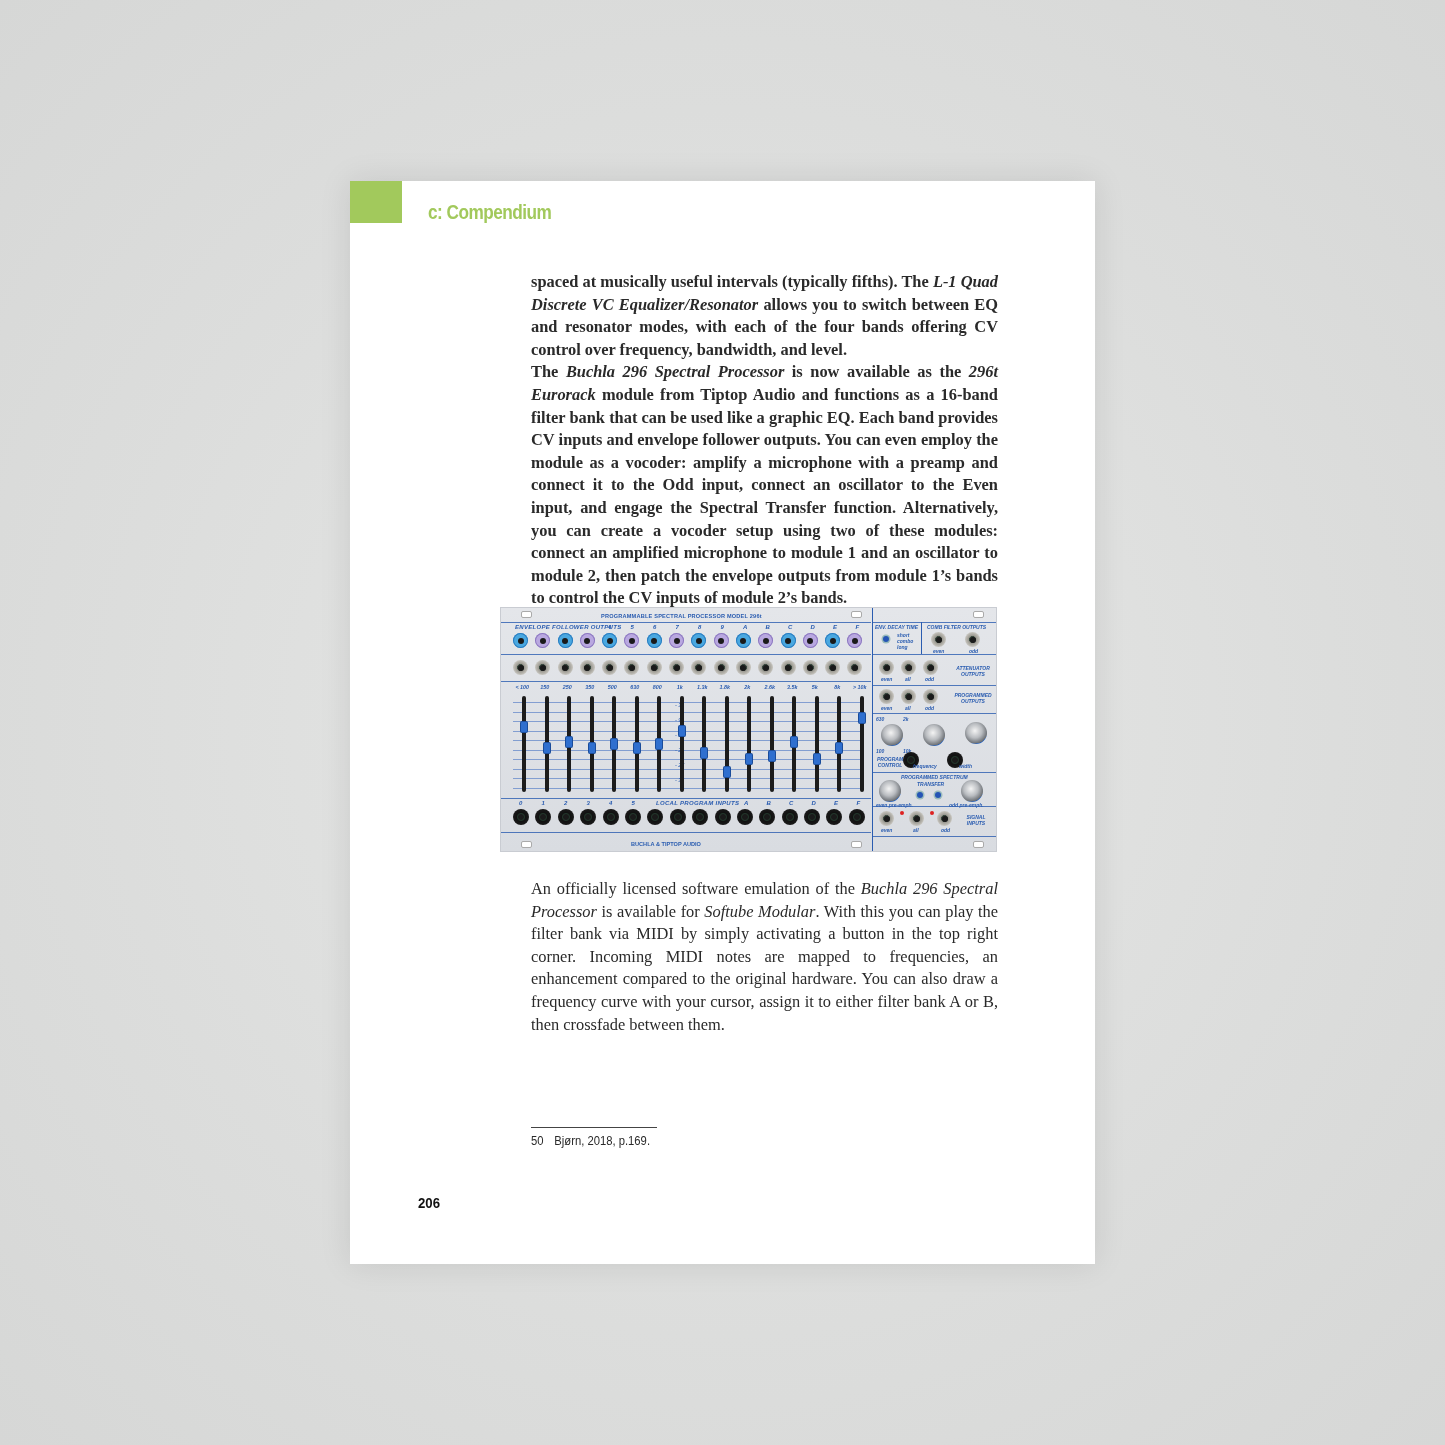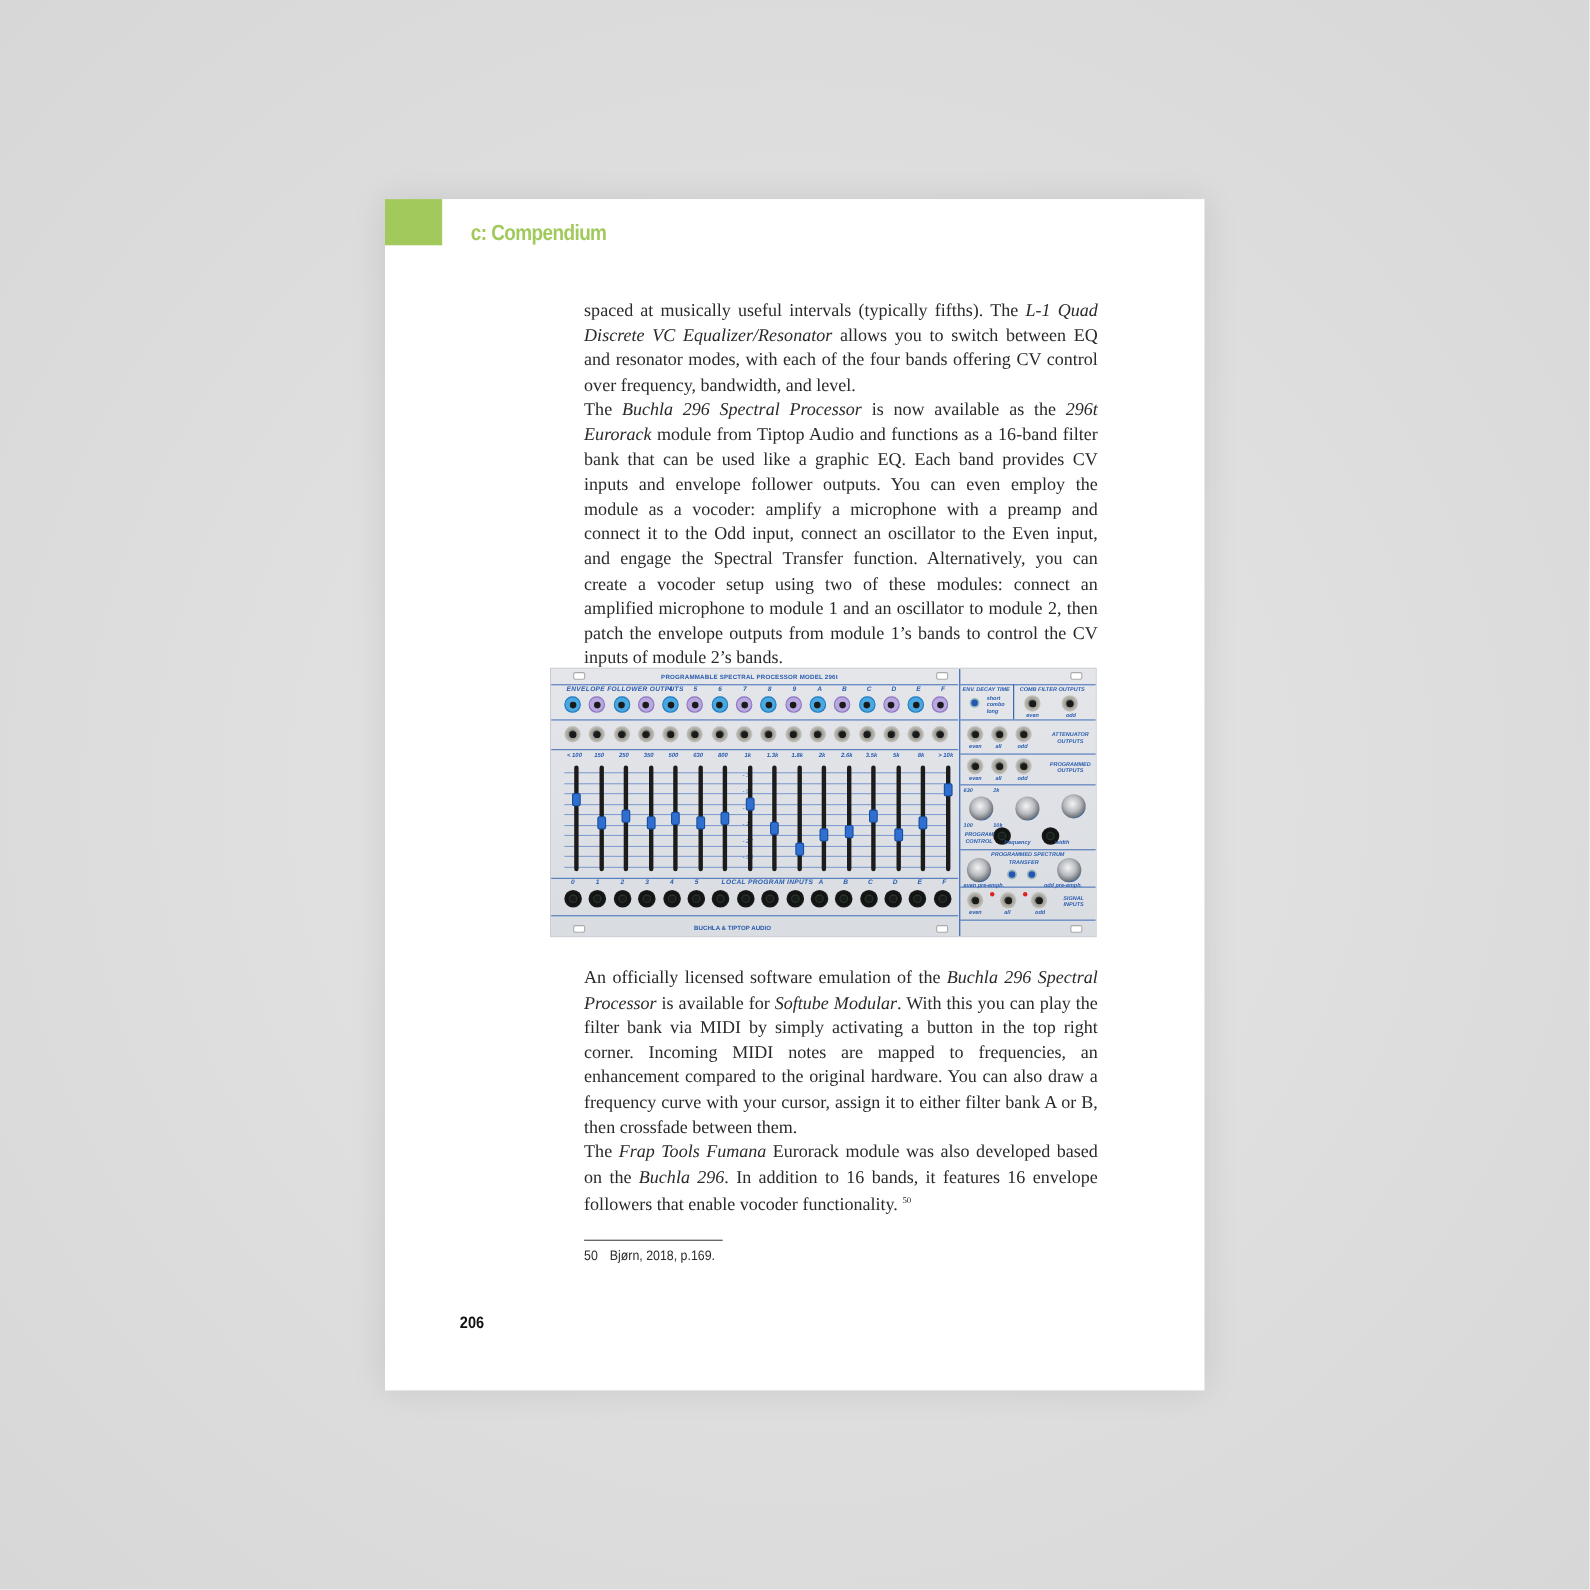--- a/index.html
+++ b/index.html
@@ -23,21 +23,21 @@
     font-size:20px; color:#a2c95c; letter-spacing:-0.6px;
     transform: scaleX(0.86); transform-origin:left center;
   }
   .body-text {
     position:absolute; left:181px; width:467px;
     font-size:16.4px; line-height:22.6px; color:#2a2a2a;
     text-align:justify; hyphens:manual;
   }
   .body-text p { margin:0; }
   .body-text em { font-style:italic; }
-  .t1 { top:90px; }
+  .t1 { top:90px;font-weight:bold; }
   .t2 { top:697px; }
   sup { font-size:8px; vertical-align: 6px; }
   .fn-rule { position:absolute; left:181px; top:946px; width:126px; height:1px; background:#444; }
   .footnote {
     position:absolute; left:181px; top:953px;
     font-family:"Liberation Sans", sans-serif; font-size:12.5px; color:#2a2a2a;
     transform: scaleX(0.9); transform-origin:left center;
   }
   .footnote .num { margin-right:12px; }
   .page-number {
@@ -347,21 +347,20 @@
       <div class="rlabel" style="left:40px;top:219px;">all</div>
       <div class="rlabel" style="left:68px;top:219px;">odd</div>
       <div class="rlabel" style="left:88px;top:206px;width:30px;white-space:normal;">SIGNAL INPUTS</div>
       <div class="hline" style="top:228px;"></div>
       <div class="screw" style="left:100px;bottom:3px;"></div>
     </div>
   </div>
 
   <div class="body-text t2">
     <p><span>An officially licensed software emulation of the </span><em>Buchla 296 Spectral Pro­cessor</em><span> is available for </span><em>Softube Modular</em><span>. With this you can play the filter bank via MIDI by simply activating a button in the top right corner. Incoming MIDI notes are mapped to frequencies, an enhancement compared to the original hardware. You can also draw a frequency curve with your cursor, assign it to either filter bank A or B, then crossfade between them.</span></p>
-    <p><span>The </span><em>Frap Tools Fumana</em><span> Eurorack module was also developed based on the </span><em>Buchla 296</em><span>. In addition to 16 bands, it features 16 envelope follow­ers that enable vocoder functionality.</span> <sup>50</sup></p>
   </div>
 
   <div class="fn-rule"></div>
   <div class="footnote">
     <span class="num">50</span><span>Bjørn, 2018, p.169.</span>
   </div>
 
   <div class="page-number">206</div>
 </div>
 

